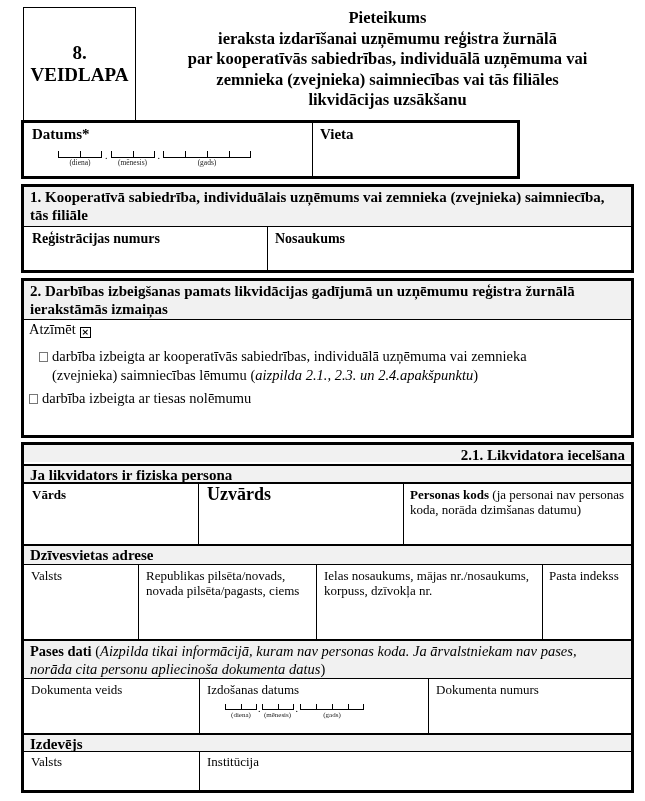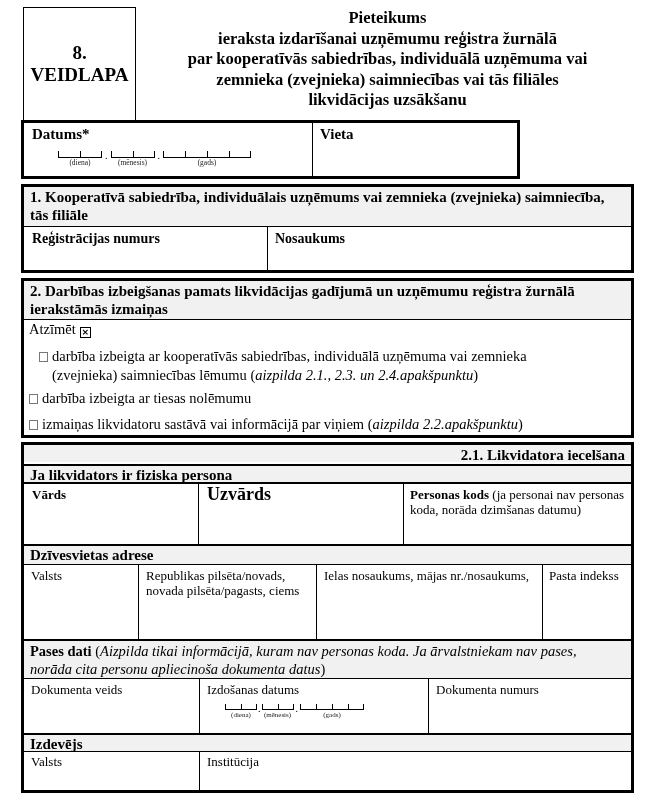--- a/index.html
+++ b/index.html
@@ -118,23 +118,20 @@
 
   <div class="opt" style="left:15px; top:66px;">
     <div><span class="chk"></span><span>darbība izbeigta ar kooperatīvās sabiedrības, individuālā uzņēmuma vai zemnieka</span></div>
     <div style="padding-left:13px;"><span>(zvejnieka) saimniecības lēmumu (</span><span class="it">aizpilda 2.1., 2.3. un 2.4.apakšpunktu</span><span>)</span></div>
   </div>
 
   <div class="opt" style="left:5px; top:108px;">
     <span class="chk"></span><span>darbība izbeigta ar tiesas nolēmumu</span>
   </div>
 
-  <div class="opt" style="left:5px; top:134px;">
-    <span class="chk"></span><span>izmaiņas likvidatoru sastāvā vai informācijā par viņiem (</span><span class="it">aizpilda 2.2.apakšpunktu</span><span>)</span>
-  </div>
 </div>
 
 <div class="abs box" style="left:21px; top:442px; width:613px; height:351px;">
 
   <div class="abs gray hdr" style="left:0; top:0; right:0; height:17px;text-align:right;">
     <div>2.1. Likvidatora iecelšana</div>
   </div>
   <div class="hline2" style="top:19px;"></div>
   <div class="abs gray hdr" style="left:0; top:21px; right:0; height:17px; line-height:16px;">
     <div>Ja likvidators ir fiziska persona</div>
@@ -165,20 +162,21 @@
     <div class="vline" style="left:114px;"></div>
     <div class="vline" style="left:292px;"></div>
     <div class="abs" style="left:518px; top:0; bottom:0; width:1px; background:#000;"></div>
     <div class="abs lbl" style="left:2px; top:1px;">Valsts</div>
     <div class="abs lbl" style="left:117px; top:1px;">
       <div>Republikas pilsēta/novads,</div>
       <div>novada pilsēta/pagasts, ciems</div>
     </div>
     <div class="abs lbl" style="left:295px; top:1px;">
       <div>Ielas nosaukums, mājas nr./nosaukums,</div>
+      <div>korpuss, dzīvokļa nr.</div>
     </div>
     <div class="abs lbl" style="left:520px; top:1px;">Pasta indekss</div>
     <div class="abs" style="left:3px; top:20px; width:108px; height:50px;"></div>
     <div class="abs" style="left:117px; top:36px; width:172px; height:34px;"></div>
     <div class="abs" style="left:295px; top:36px; width:220px; height:34px;"></div>
     <div class="abs" style="left:521px; top:20px; width:86px; height:50px;"></div>
   </div>
   <div class="hline2" style="top:194px;"></div>
 
   <div class="abs gray" style="left:0; top:196px; right:0; height:37px; font-size:14.5px; line-height:18px; padding:1px 6px; box-sizing:border-box;">

